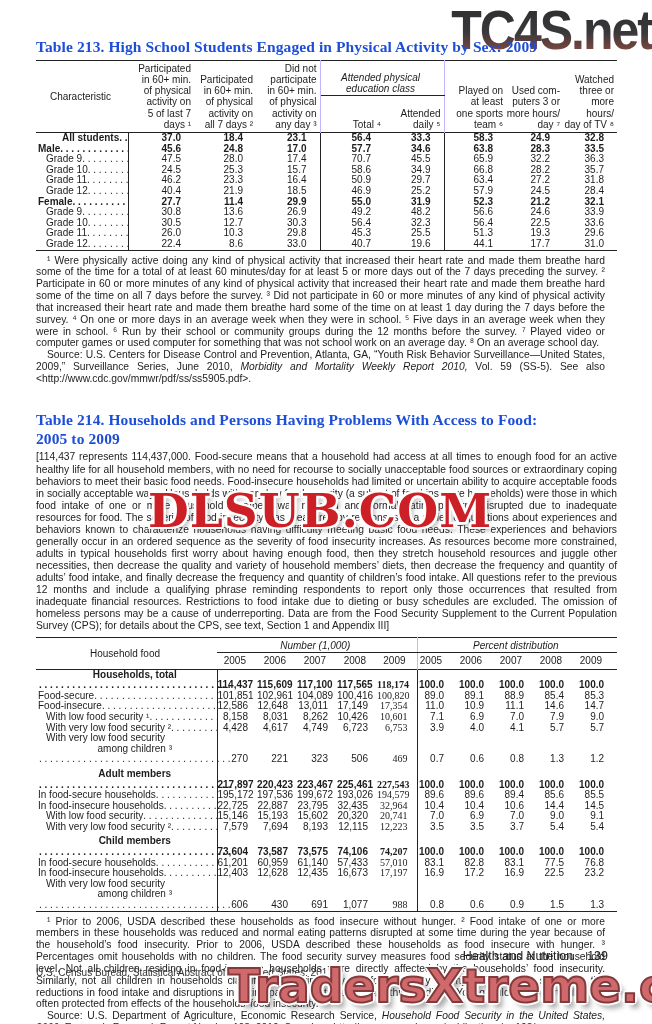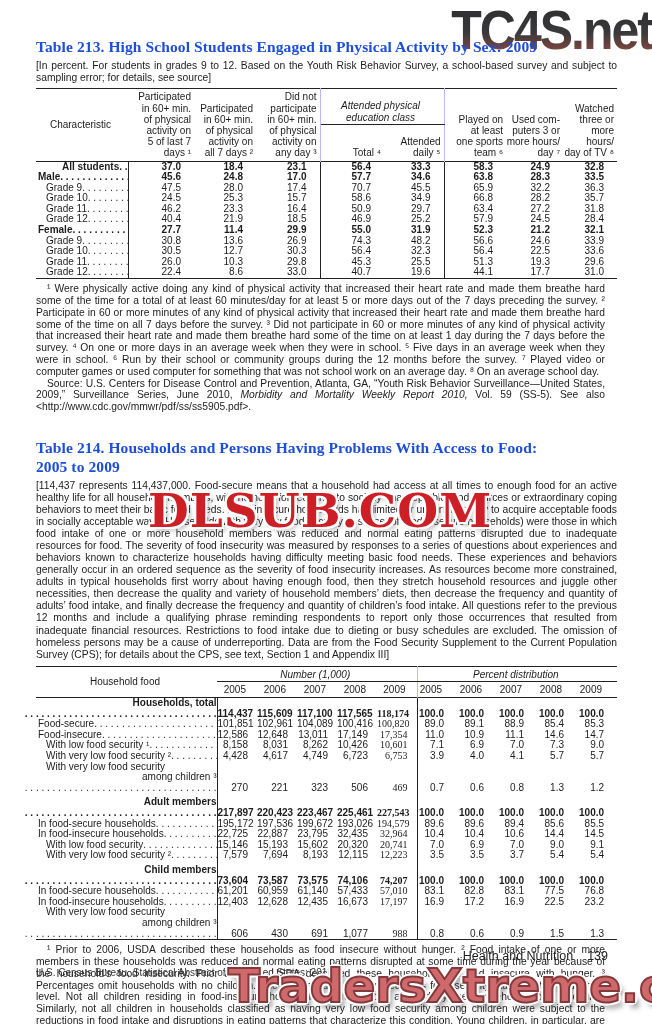--- a/index.html
+++ b/index.html
@@ -31,21 +31,21 @@
   
   #t213 td.c2,#t213 td.c4{border-right:1px solid #222;}
   #t213 td.num{padding-right:13px;}
   
   #t214 td.c4{border-right:1px solid #222;font-family:Liberation Serif, serif;}
   #t214 td.num{padding-right:9px;}
   #t214 td.c5,#t214 td.c6,#t214 td.c7,#t214 td.c8,#t214 td.c9{padding-right:13px;}
   #t214 thead th.yr{padding-right:11px;}
   #t214 thead th.yrp{padding-right:15px;}
 
-  .lbl{display:flex;align-items:flex-end;}
+  .lbl{display:flex;align-items:center;}
   .ind0{padding-left:2px;}.ind1{padding-left:10px;}.ind2{padding-left:17px;flex-direction:column;}.ind3{padding-left:26px;}
   .txt{white-space:nowrap;}
   .dots{flex:1;overflow:hidden;white-space:nowrap;}
   .dots::before{content:" . . . . . . . . . . . . . . . . . . . . . . . . . . . . . . . . . . .";}
 
   .fn{font-size:10.3px;line-height:1.15;margin:4px 12px 0 0;text-indent:11px;text-align:justify;}
   .fn.src{margin-top:0;}
   .sect-gap{height:26px;}
 
   
@@ -75,21 +75,20 @@
 </style>
 </head>
 <body>
 
 <div class="wm-top">TC4S.net</div>
 
 <div class="content">
 
   <section>
     <h1 class="tbl-title">Table 213. High School Students Engaged in Physical Activity by Sex: 2009</h1>
-    <p class="tbl-note">[In percent. For students in grades 9 to 12. Based on the Youth Risk Behavior Survey, a school-based survey and subject to sampling error; for details, see source]</p>
 
     <table id="t213">
       <colgroup>
         <col style="width:92px">
           <col style="width:66px">
           <col style="width:62px">
           <col style="width:64px">
         <col style="width:64px">
           <col style="width:60px">
           <col style="width:62px">
@@ -253,21 +252,21 @@
           <tr>
             <td class="stub">
               <div class="lbl ind1">
                 <span class="txt">Grade 9</span>
                 <span class="dots"></span>
               </div>
             </td>
             <td class="num c0">30.8</td>
             <td class="num c1">13.6</td>
             <td class="num c2">26.9</td>
-            <td class="num c3">74.3</td>
+            <td class="num c3">49.2</td>
             <td class="num c4">48.2</td>
             <td class="num c5">56.6</td>
             <td class="num c6">24.6</td>
             <td class="num c7">33.9</td>
           </tr>
           <tr>
             <td class="stub">
               <div class="lbl ind1">
                 <span class="txt">Grade 10</span>
                 <span class="dots"></span>
@@ -424,21 +423,21 @@
               </div>
             </td>
             <td class="num c0">8,158</td>
             <td class="num c1">8,031</td>
             <td class="num c2">8,262</td>
             <td class="num c3">10,426</td>
             <td class="num c4">10,601</td>
             <td class="num c5">7.1</td>
             <td class="num c6">6.9</td>
             <td class="num c7">7.0</td>
-            <td class="num c8">7.3</td>
+            <td class="num c8">7.9</td>
             <td class="num c9">9.0</td>
           </tr>
           <tr>
             <td class="stub">
               <div class="lbl ind1">
                 <span class="txt">With very low food security ²</span>
                 <span class="dots"></span>
               </div>
             </td>
             <td class="num c0">4,428</td>

